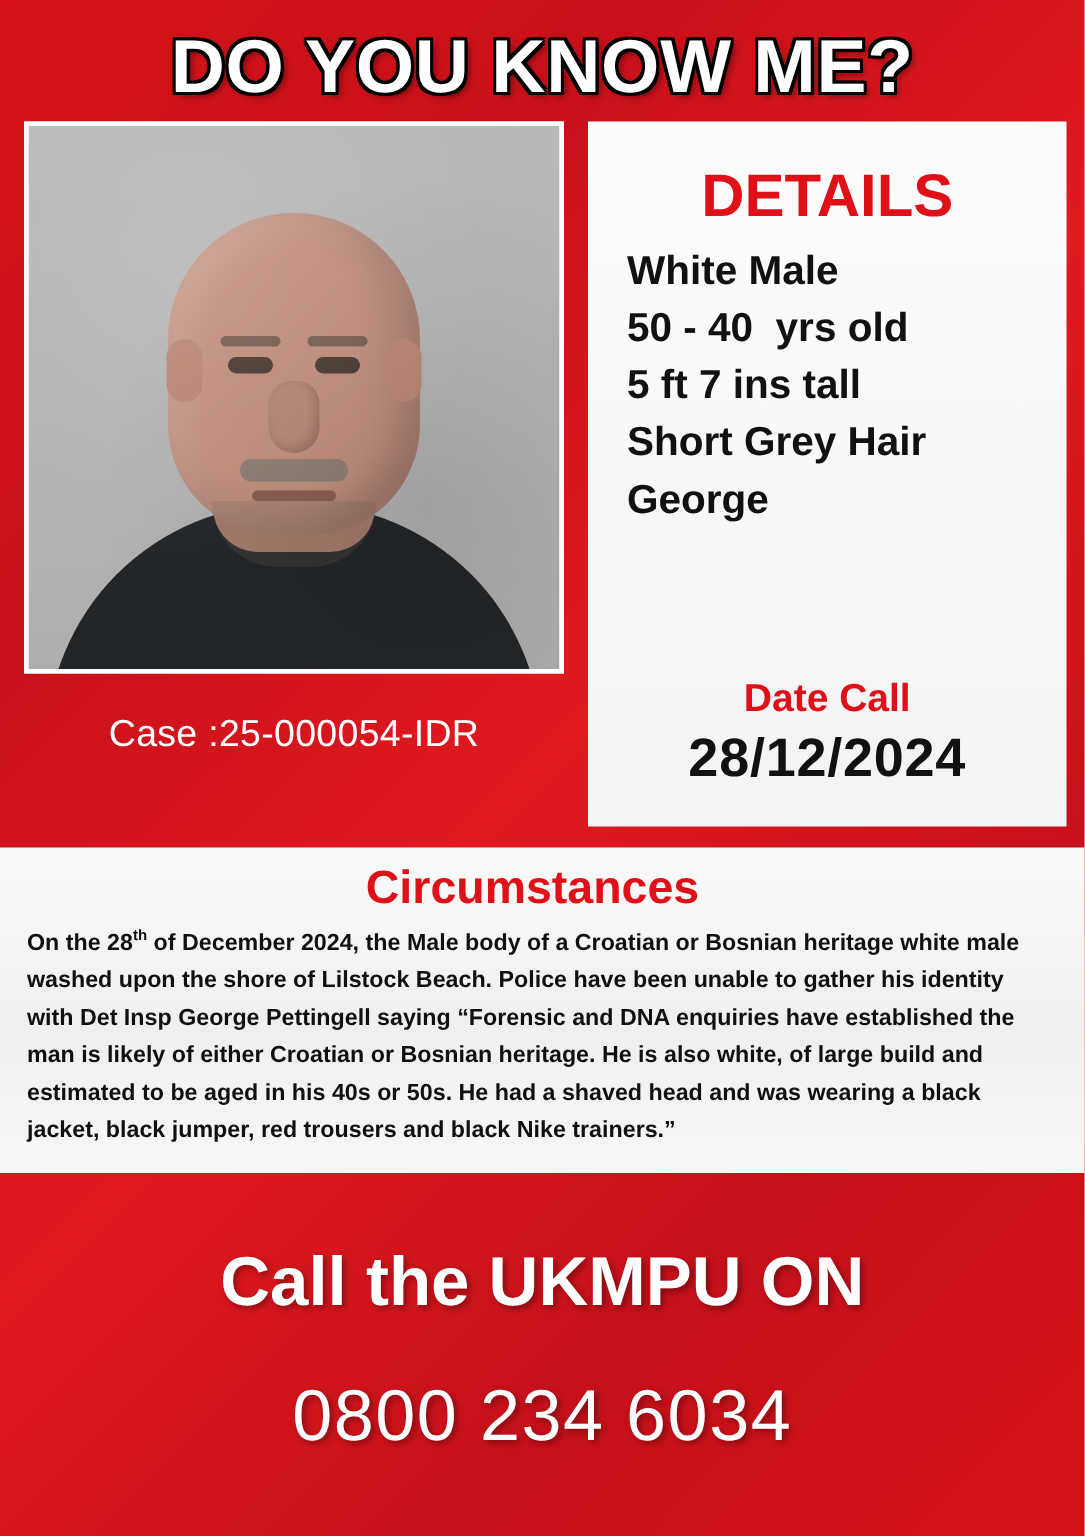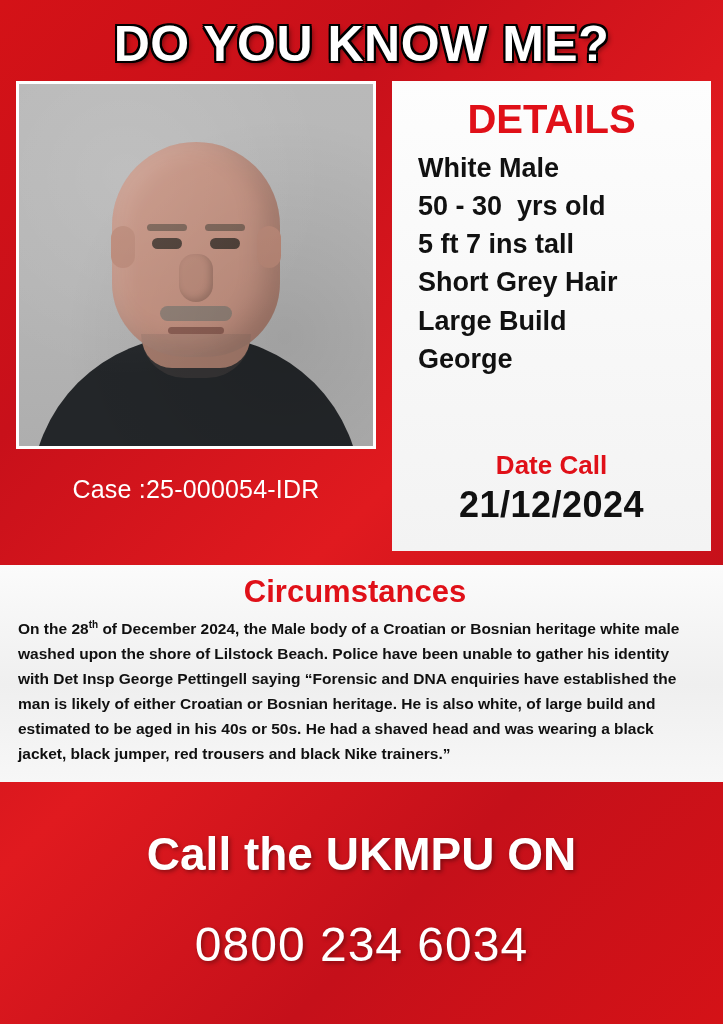--- a/index.html
+++ b/index.html
@@ -202,21 +202,21 @@
     box-sizing: border-box;
     height: 470px;
     display: flex;
     flex-direction: column;
   }
   .details-title {
     color: #e01018;
     font-size: 40px;
     font-weight: bold;
     text-align: center;
-    margin: 4px 0 10px 0;
+    margin: 16px 0 10px 0;
     line-height: 1;
   }
   .details-list {
     list-style: none;
     margin: 0;
     padding: 0 0 0 10px;
   }
   .details-list li {
     font-size: 27px;
     font-weight: bold;
@@ -331,29 +331,28 @@
         </div>
       </div>
       <div class="case-line">Case :25-000054-IDR</div>
     </div>
 
     <div class="details-col">
       <div class="details-card">
         <div class="details-title">DETAILS</div>
         <ul class="details-list">
           <li>White Male</li>
-          <li>50 - 30  yrs old</li>
+          <li>50 - 40  yrs old</li>
           <li>5 ft 7 ins tall</li>
           <li>Short Grey Hair</li>
-          <li>Large Build</li>
           <li>George</li>
         </ul>
         <div class="date-block">
           <div class="date-label">Date Call</div>
-          <div class="date-value">21/12/2024</div>
+          <div class="date-value">28/12/2024</div>
         </div>
       </div>
     </div>
 
   </div>
 
   <div class="circumstances">
     <div class="circ-title">Circumstances</div>
     <p class="circ-body">
       <span>On the 28</span><sup>th</sup><span> of December 2024, the Male body of a Croatian or Bosnian heritage white male washed upon the shore of Lilstock Beach. Police have been unable to gather his identity with Det Insp George Pettingell saying “Forensic and DNA enquiries have established the man is likely of either Croatian or Bosnian heritage. He is also white, of large build and estimated to be aged in his 40s or 50s. He had a shaved head and was wearing a black jacket, black jumper, red trousers and black Nike trainers.”</span>

